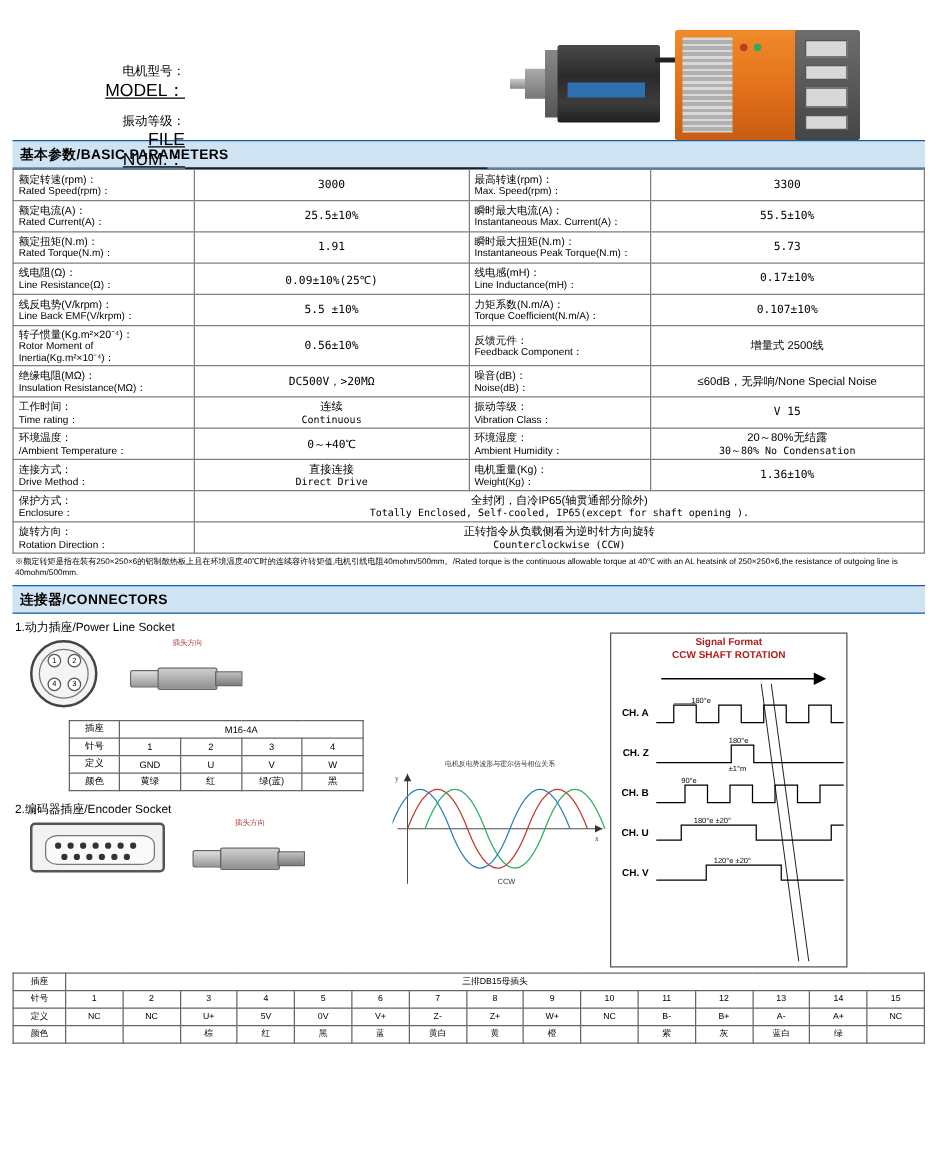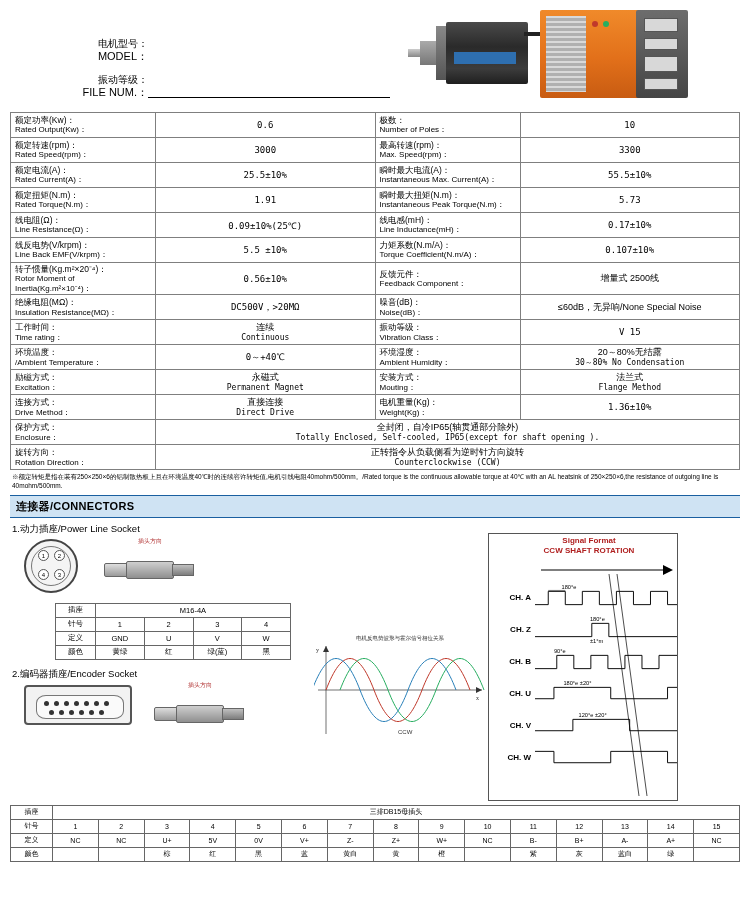--- a/index.html
+++ b/index.html
@@ -11,26 +11,26 @@
     width: 750px; height: 921px;
     font-family: "Liberation Sans", sans-serif;
     font-size: 8px;
     color: #000;
     position: relative;
     overflow: hidden;
   }
   .page { position: relative; width: 750px; height: 921px; padding: 0 10px; }
 
   
-  .header { display: flex; height: 112px; padding-top: 4px; }
+  .header { display: flex; height: 112px; padding-top: 18px; }
   .header-left { width: 380px; padding-left: 60px; padding-top: 34px; }
   .hrow { display: flex; align-items: flex-end; margin-bottom: 12px; }
   .hlabel { width: 78px; text-align: right; line-height: 1.15; font-size: 9px; }
   .hlabel .cn { display: block; font-size: 10px; }
-  .hlabel .en { display: block; font-size: 11px; }
+  .hlabel .en { display: block; font-size: 14px; text-decoration: underline; }
   .hvalue {
     font-family: "DejaVu Sans Mono", monospace;
     font-size: 15px; letter-spacing: .5px;
     padding-left: 6px; padding-bottom: 1px;
     border-bottom: 1px solid #000; flex: 1; min-height: 17px;
   }
   .hvalue.empty { border-bottom: 1px solid #000; }
 
   .header-right { flex: 1; position: relative; }
   
@@ -127,21 +127,21 @@
   .callout { position:absolute; font-size: 6px; color:#b03030; }
 
   
   .db15 { width: 108px; height: 40px; border: 2px solid #555; border-radius: 4px;
     background:#f2f2f2; position: relative; }
   .db15 .shell { position:absolute; left: 10px; top: 8px; width: 88px; height: 24px;
     border:1px solid #777; border-radius: 10px/8px; background:#fafafa; }
   .db15 .hole { position:absolute; width:5px; height:5px; border-radius:50%; background:#333; }
 
   
-  .wave-panel { position: relative; width: 190px; height: 268px; border: 1px solid #555; padding-left: 12px; }
+  .wave-panel { position: relative; width: 190px; height: 268px; border: 1px solid #555; }
   .wave-title { text-align: center; font-size: 8px; color: #b02020; font-weight: bold; line-height: 1.25; padding-top: 2px;}
   .wave-row { display:flex; align-items:center; height: 32px; justify-content: center; }
   .wave-lbl { width: 34px; text-align: right; padding-right: 4px; font-size: 8px; font-weight:bold; }
   .wave-svg { flex:1; }
 
   
   .sine-box { position: relative; width: 172px; height: 108px; }
   .tiny { font-size: 5.5px; }
 </style>
 </head>
@@ -184,36 +184,25 @@
         </div>
         <div class="panel"></div>
         <div class="conn c1"></div>
         <div class="conn c2"></div>
         <div class="conn c3"></div>
         <div class="conn c4"></div>
       </div>
     </div>
   </div>
 
+  <div class="section-bar">基本参数/BASIC PARAMETERS</div>
 
   <table class="params">
     <tbody>
 
-      <tr>
-        <td class="p-label">
-          <span class="cn">额定功率(Kw)：</span>
-          <span class="en">Rated Output(Kw)：</span>
-        </td>
-        <td class="p-value mono">0.6</td>
-        <td class="p-label">
-          <span class="cn">极数：</span>
-          <span class="en">Number of Poles：</span>
-        </td>
-        <td class="p-value mono">10</td>
-      </tr>
 
 
       <tr>
         <td class="p-label">
           <span class="cn">额定转速(rpm)：</span>
           <span class="en">Rated Speed(rpm)：</span>
         </td>
         <td class="p-value mono">3000</td>
         <td class="p-label">
           <span class="cn">最高转速(rpm)：</span>
@@ -325,38 +314,20 @@
         <td class="p-label">
           <span class="cn">环境湿度：</span>
           <span class="en">Ambient Humidity：</span>
         </td>
         <td class="p-value twoline">
           <span class="cn">20～80%无结露</span>
           <span class="en">30～80% No Condensation</span>
         </td>
       </tr>
 
-      <tr>
-        <td class="p-label">
-          <span class="cn">励磁方式：</span>
-          <span class="en">Excitation：</span>
-        </td>
-        <td class="p-value twoline">
-          <span class="cn">永磁式</span>
-          <span class="en">Permanent Magnet</span>
-        </td>
-        <td class="p-label">
-          <span class="cn">安装方式：</span>
-          <span class="en">Mouting：</span>
-        </td>
-        <td class="p-value twoline">
-          <span class="cn">法兰式</span>
-          <span class="en">Flange Method</span>
-        </td>
-      </tr>
 
       <tr>
         <td class="p-label">
           <span class="cn">连接方式：</span>
           <span class="en">Drive Method：</span>
         </td>
         <td class="p-value twoline">
           <span class="cn">直接连接</span>
           <span class="en">Direct Drive</span>
         </td>
@@ -544,26 +515,20 @@
           </div>
 
           <div class="wave-row">
             <div class="wave-lbl">CH. V</div>
             <svg class="wave-svg" height="30" viewBox="0 0 150 30">
               <path d="M0,20 H40 V8 H100 V20 H150" fill="none" stroke="#000" stroke-width="1"></path>
               <text x="46" y="6" font-size="6" font-family="Liberation Sans, sans-serif">120°e ±20°</text>
             </svg>
           </div>
 
-          <div class="wave-row">
-            <div class="wave-lbl">CH. W</div>
-            <svg class="wave-svg" height="30" viewBox="0 0 150 30">
-              <path d="M0,8 H20 V20 H80 V8 H140 V20 H150" fill="none" stroke="#000" stroke-width="1"></path>
-            </svg>
-          </div>
 
           <svg width="188" height="268" viewBox="0 0 188 268" style="position:absolute; left:0; top:0; pointer-events:none;">
             <line x1="120" y1="40" x2="150" y2="262" stroke="#000" stroke-width="0.7"></line>
             <line x1="128" y1="40" x2="158" y2="262" stroke="#000" stroke-width="0.7"></line>
           </svg>
         </div>
       </div>
     </div>
 
     <table class="pin15" style="margin-top:4px;">

